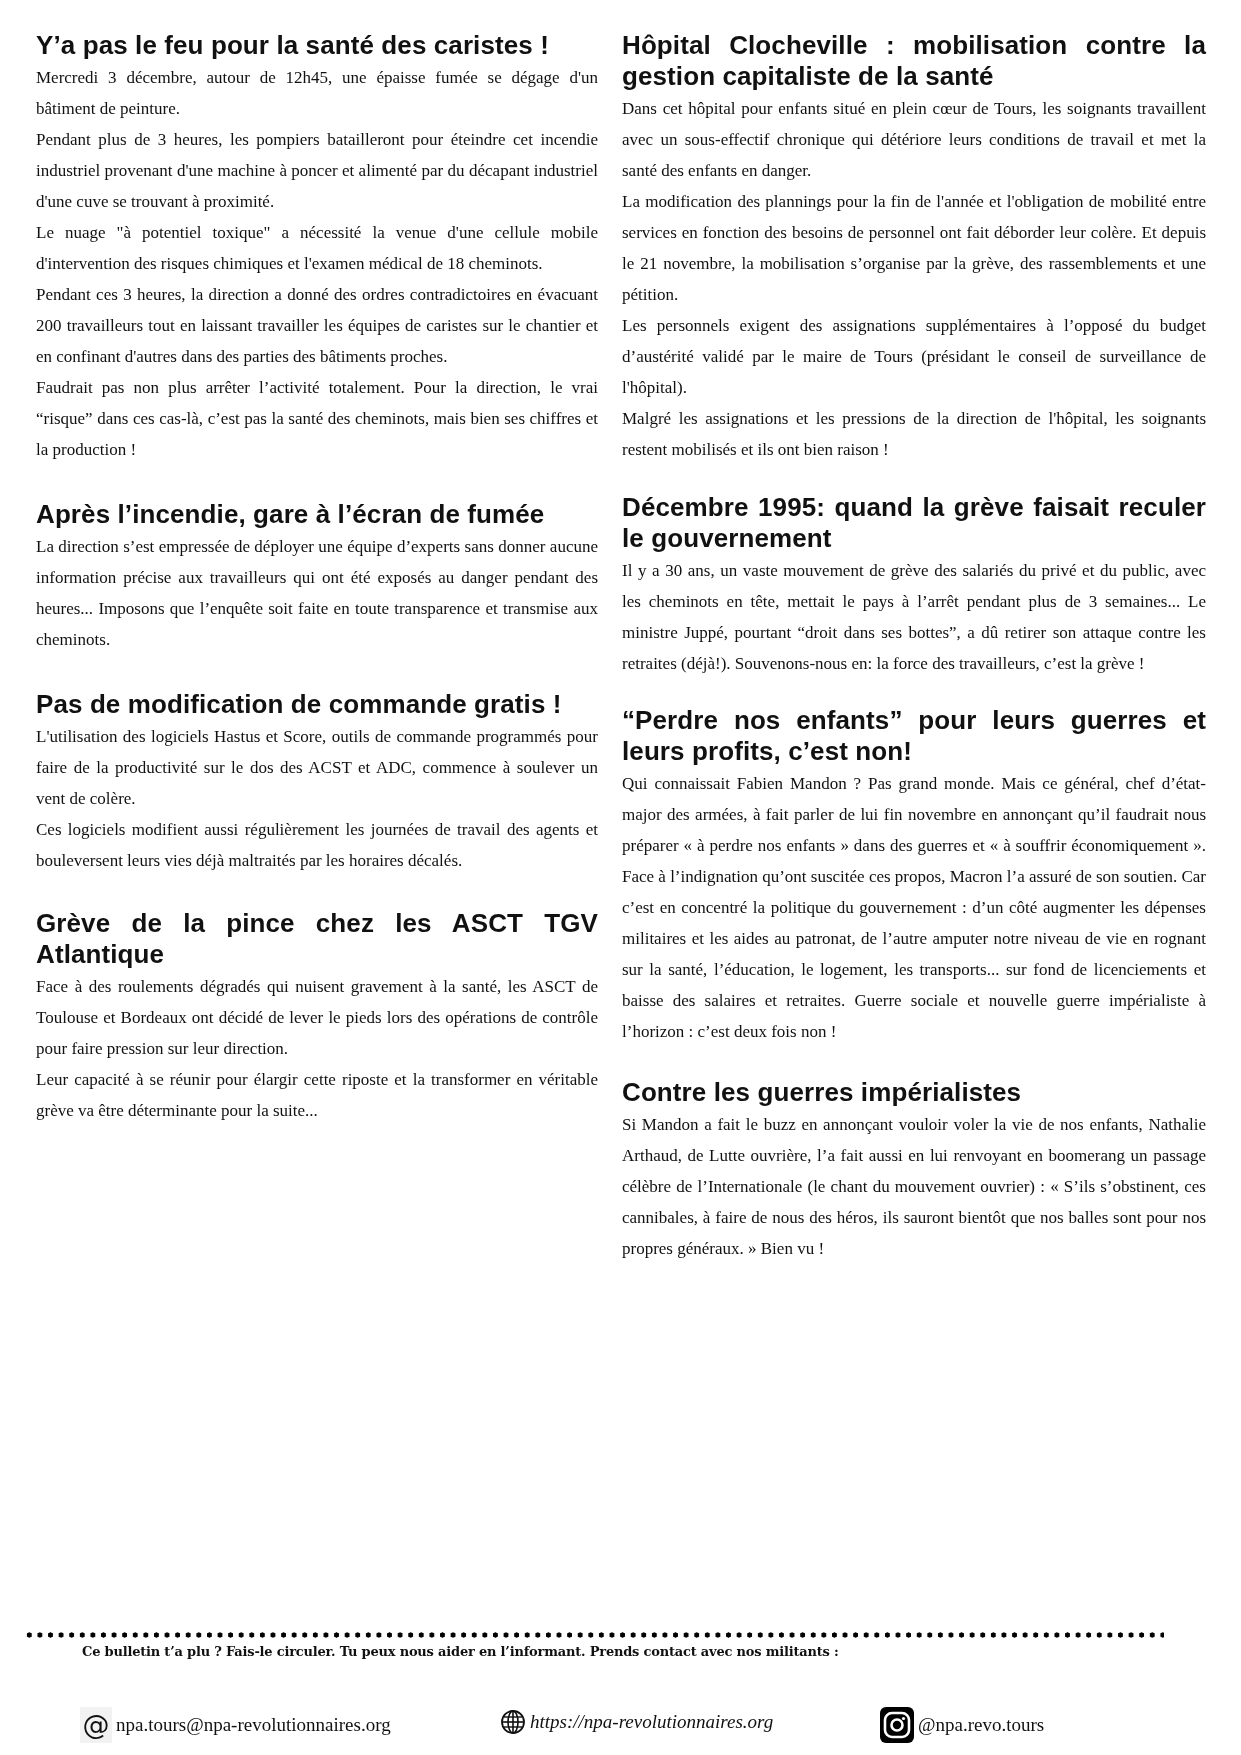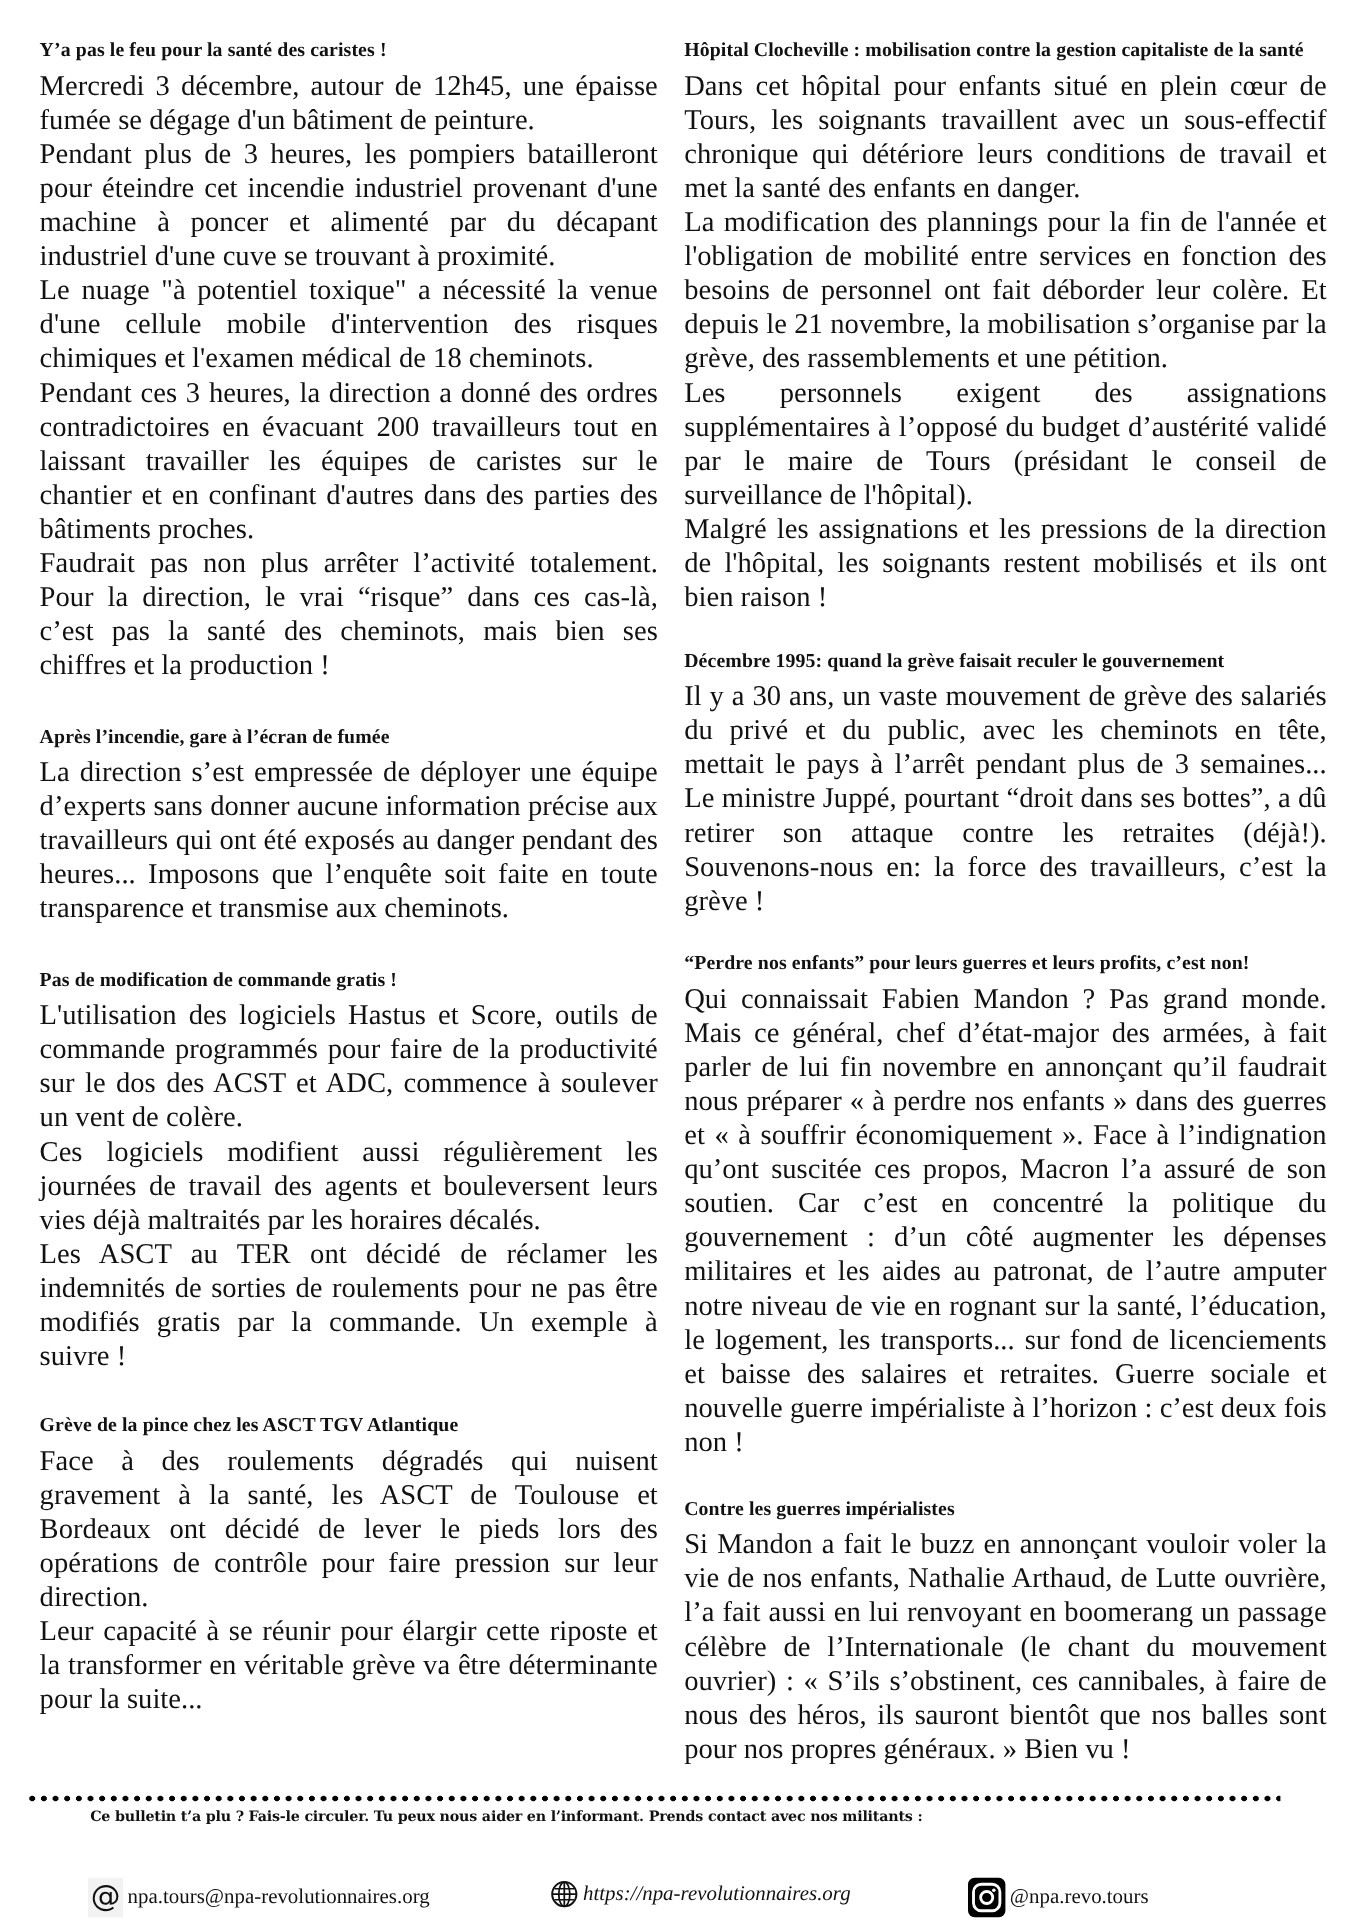--- a/index.html
+++ b/index.html
@@ -5,27 +5,27 @@
   html, body { margin: 0; padding: 0; background: #ffffff; }
   body {
     width: 1241px; height: 1755px; position: relative; overflow: hidden;
     font-family: "DejaVu Serif", "Liberation Serif", serif; color: #111111;
   }
   .col { position: absolute; top: 30px; }
   .col-left { left: 36px; width: 562px; }
   .col-right { left: 622px; width: 584px; }
   .article { margin: 0; }
   .article h2 {
-    font-family: Liberation Serif, serif;
-    font-weight: bold; font-size: 18px; line-height: 31px;
+    font-family: Liberation Sans, sans-serif;
+    font-weight: bold; font-size: 26px; line-height: 31px;
     margin: 0 0 1px 0; text-align: justify; letter-spacing: 0.1px;
   }
   .article p {
     font-family: "Liberation Serif", serif;
-    font-size: 26px; line-height: 31px; margin: 0;
+    font-size: 17px; line-height: 31px; margin: 0;
     text-align: justify; hyphens: none;
   }
   .gap-l1 { height: 34px; }
   .gap-l2 { height: 34px; }
   .gap-l3 { height: 32px; }
   .gap-r1 { height: 27px; }
   .gap-r2 { height: 26px; }
   .gap-r3 { height: 30px; }
   .dots {
     position: absolute; left: 24px; top: 1631px; width: 1140px; height: 8px;
@@ -63,21 +63,20 @@
   <div class="gap-l1"></div>
   <section class="article">
     <h2>Après l’incendie, gare à l’écran de fumée</h2>
     <p>La direction s’est empressée de déployer une équipe d’experts sans donner aucune information précise aux travailleurs qui ont été exposés au danger pendant des heures... Imposons que l’enquête soit faite en toute transparence et transmise aux cheminots.</p>
   </section>
   <div class="gap-l2"></div>
   <section class="article">
     <h2>Pas de modification de commande gratis !</h2>
     <p>L'utilisation des logiciels Hastus et Score, outils de commande programmés pour faire de la productivité sur le dos des ACST et ADC, commence à soulever un vent de colère.</p>
     <p>Ces logiciels modifient aussi régulièrement les journées de travail des agents et bouleversent leurs vies déjà maltraités par les horaires décalés.</p>
-    <p>Les ASCT au TER ont décidé de réclamer les indemnités de sorties de roulements pour ne pas être modifiés gratis par la commande. Un exemple à suivre !</p>
   </section>
   <div class="gap-l3"></div>
   <section class="article">
     <h2>Grève de la pince chez les ASCT TGV Atlantique</h2>
     <p>Face à des roulements dégradés qui nuisent gravement à la santé, les ASCT de Toulouse et Bordeaux ont décidé de lever le pieds lors des opérations de contrôle pour faire pression sur leur direction.</p>
     <p>Leur capacité à se réunir pour élargir cette riposte et la transformer en véritable grève va être déterminante pour la suite...</p>
   </section>
 </div>
 
 <div class="col col-right">

